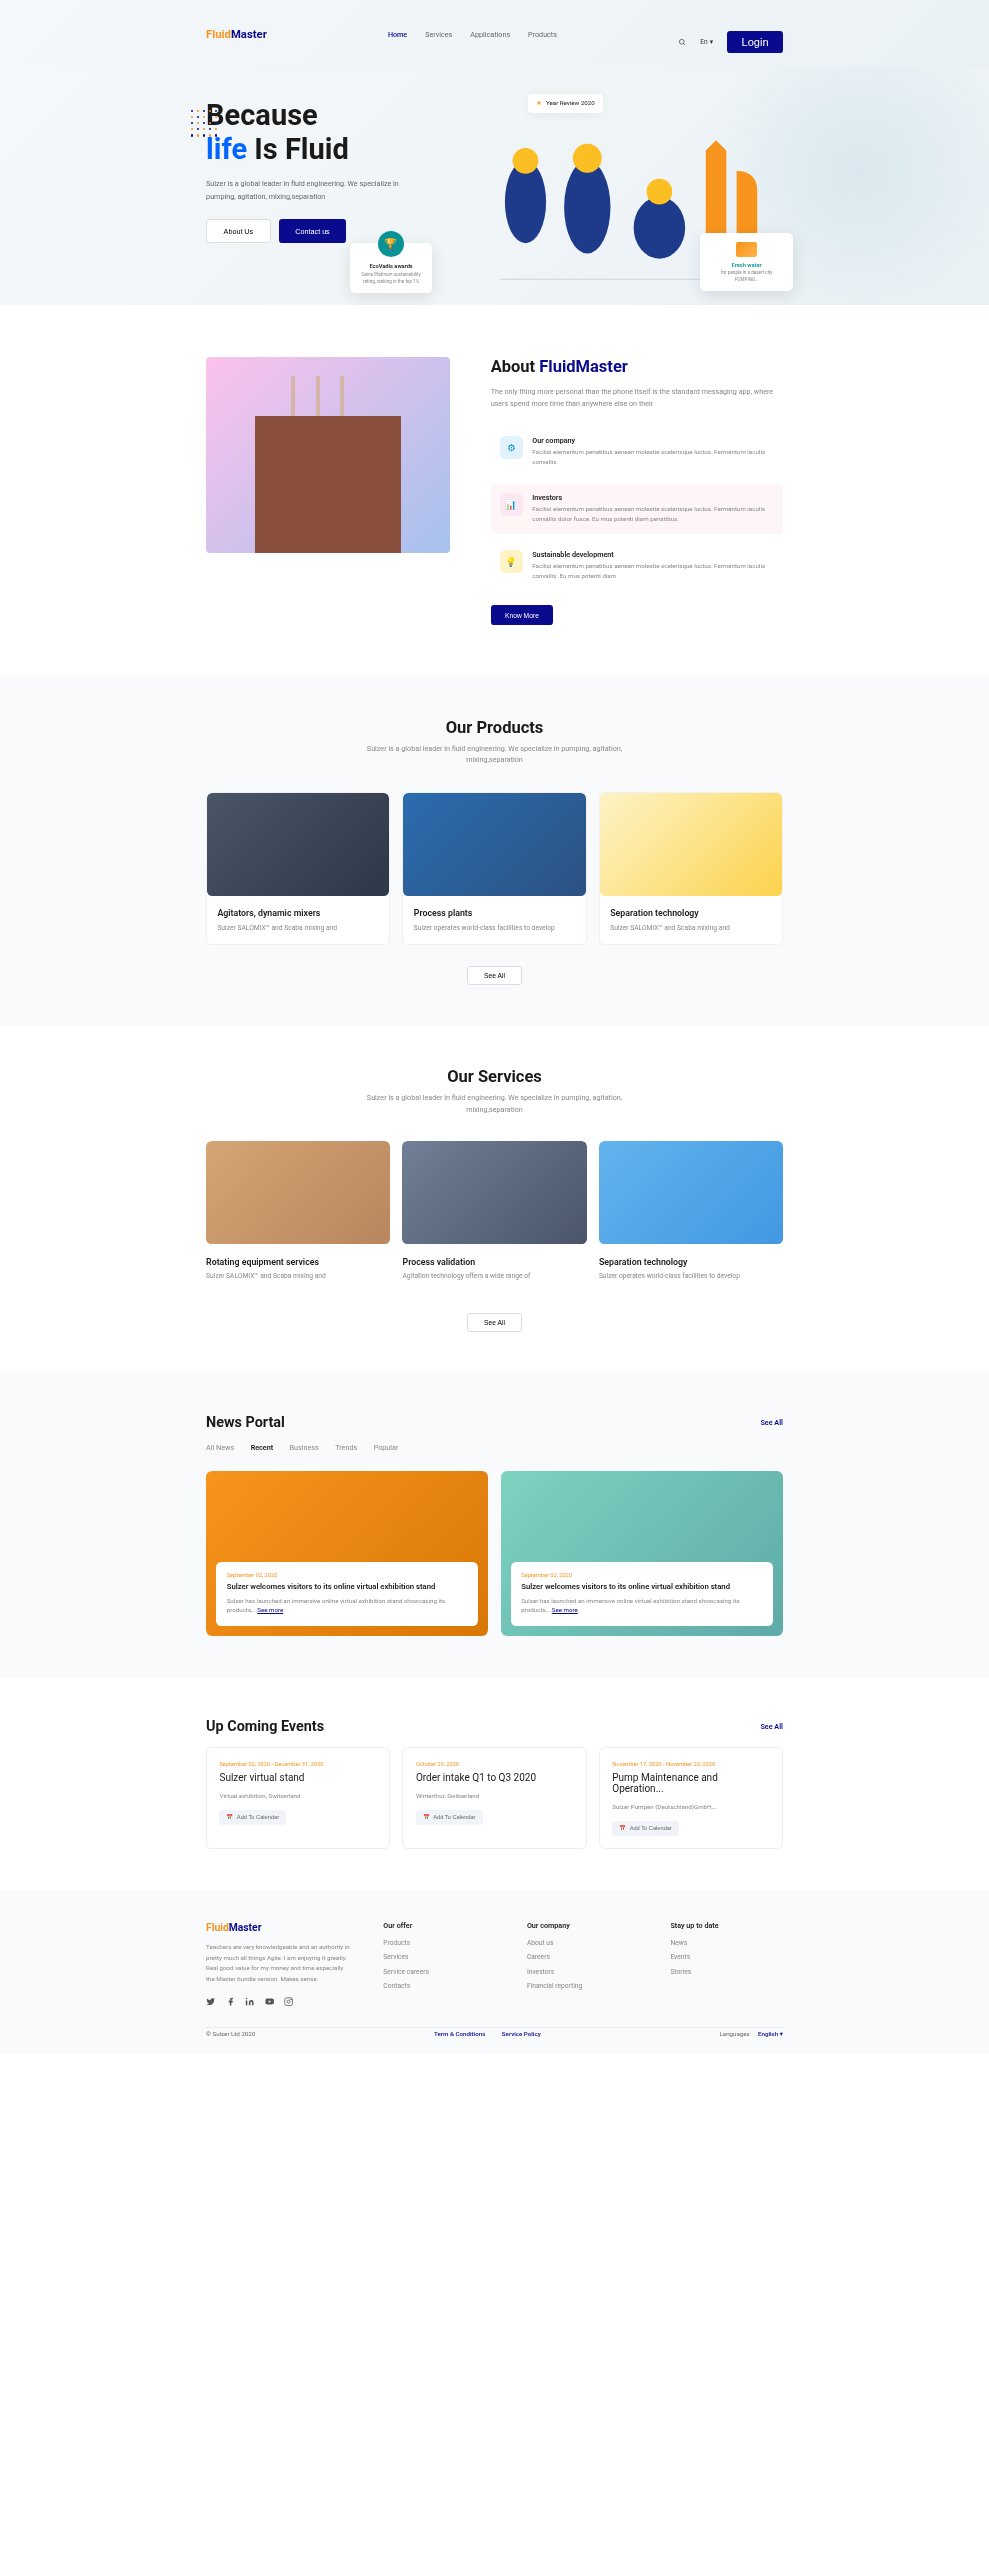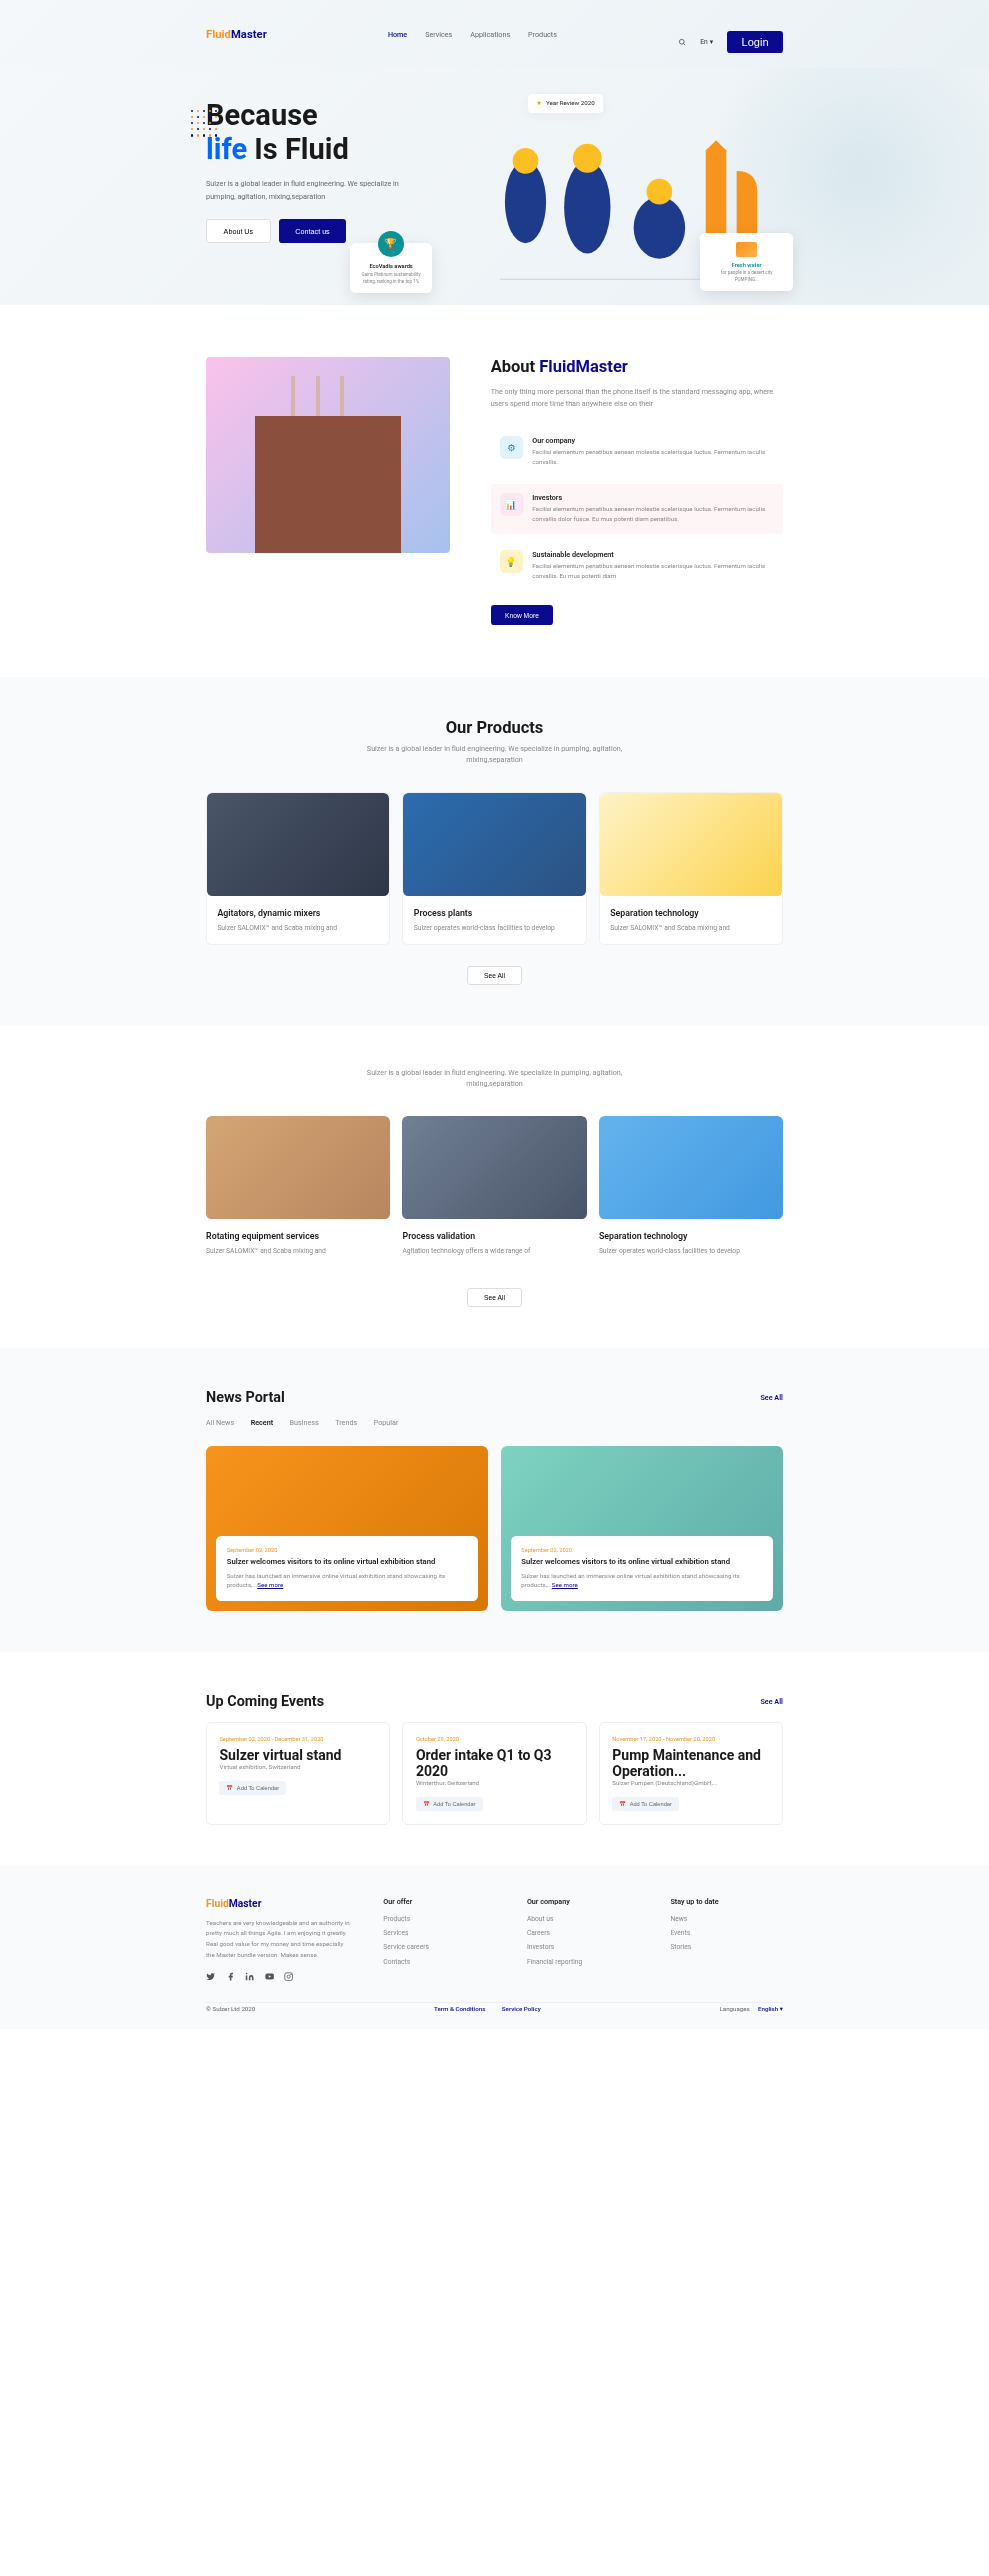--- a/index.html
+++ b/index.html
@@ -105,21 +105,21 @@
 .news-date { font-size: 5.7px; color: #f7941d; margin-bottom: 4.1px; }
 .news-title { font-size: 7.7px; font-weight: 600; margin-bottom: 4.1px; line-height: 1.4; }
 .news-excerpt { font-size: 6.2px; color: #888; line-height: 1.5; }
 .news-excerpt a { color: #0a0a8f; }
 
 
 .events-section { padding: 41px 0; }
 .events-grid { display: grid; grid-template-columns: repeat(3, 1fr); gap: 12.4px; }
 .event-card { background: #fff; border: 0.5px solid #eee; border-radius: 5.2px; padding: 12.4px; }
 .event-date { font-size: 5.7px; color: #f7941d; margin-bottom: 5.2px; }
-.event-title { font-size: 14px; font-weight: 700; margin-bottom: 0; }
+.event-title { font-size: 10px; font-weight: 400; margin-bottom: 9px; }
 .event-location { font-size: 6.2px; color: #888; margin-bottom: 10.3px; }
 .add-calendar-btn { background: #f0f3f8; border: none; padding: 4.1px 7.2px; border-radius: 3.1px; font-size: 5.7px; color: #666; display: flex; align-items: center; gap: 3.1px; cursor: pointer; }
 
 
 footer { background: #f9fafc; padding: 31px 0 15.5px; }
 .footer-grid { display: grid; grid-template-columns: 1.3fr 1fr 1fr 1fr; gap: 31px; margin-bottom: 20.6px; }
 .footer-logo { font-size: 10.3px; font-weight: 700; margin-bottom: 8.2px; }
 .footer-desc { font-size: 6.2px; color: #888; line-height: 1.7; margin-bottom: 12.4px; }
 .social-icons { display: flex; gap: 10.3px; }
 .social-icons span { width: 9.3px; height: 9.3px; color: #555; cursor: pointer; }
@@ -308,20 +308,21 @@
         </div>
       </div>
     </div>
     <button class="see-all-btn">See All</button>
   </div>
 </section>
 
 <section class="section-services">
   <div class="container">
     <div class="section-header">
+      <h2 class="section-title">Our Services</h2>
       <p class="section-subtitle">Sulzer is a global leader in fluid engineering. We specialize in pumping, agitation, mixing,separation</p>
     </div>
     <div class="cards-grid">
       <div class="card no-bg">
         <div class="card-image card-img-4"></div>
         <div class="card-body">
           <h3 class="card-title">Rotating equipment services</h3>
           <p class="card-desc">Sulzer SALOMIX™ and Scaba mixing and</p>
         </div>
       </div>

